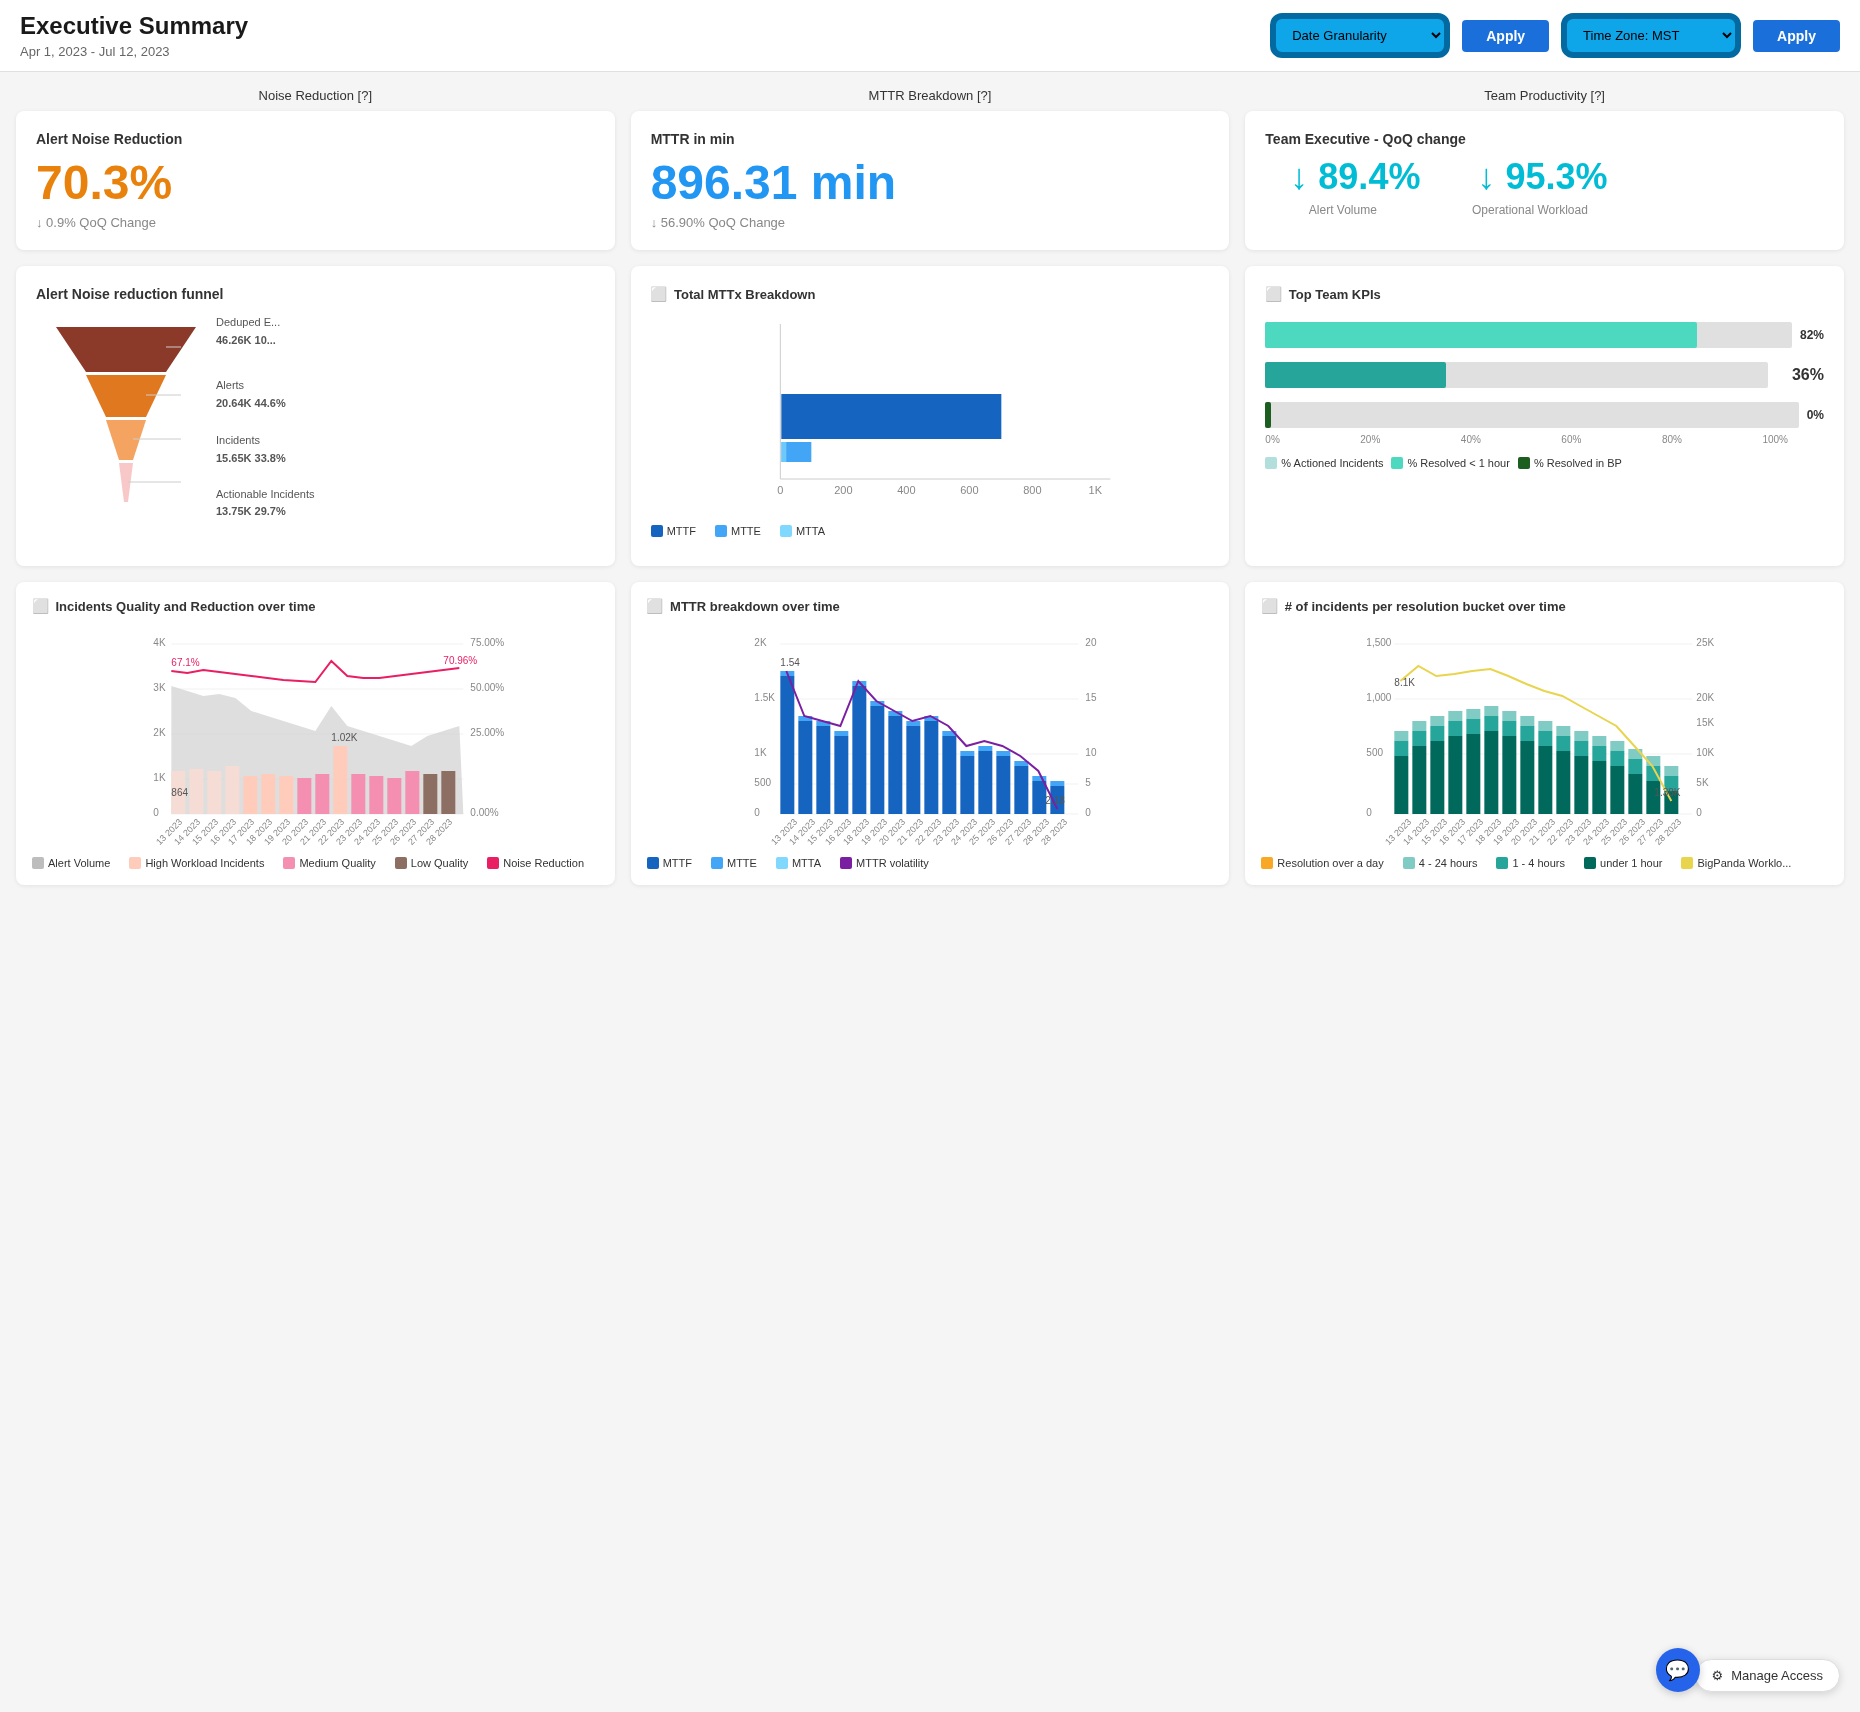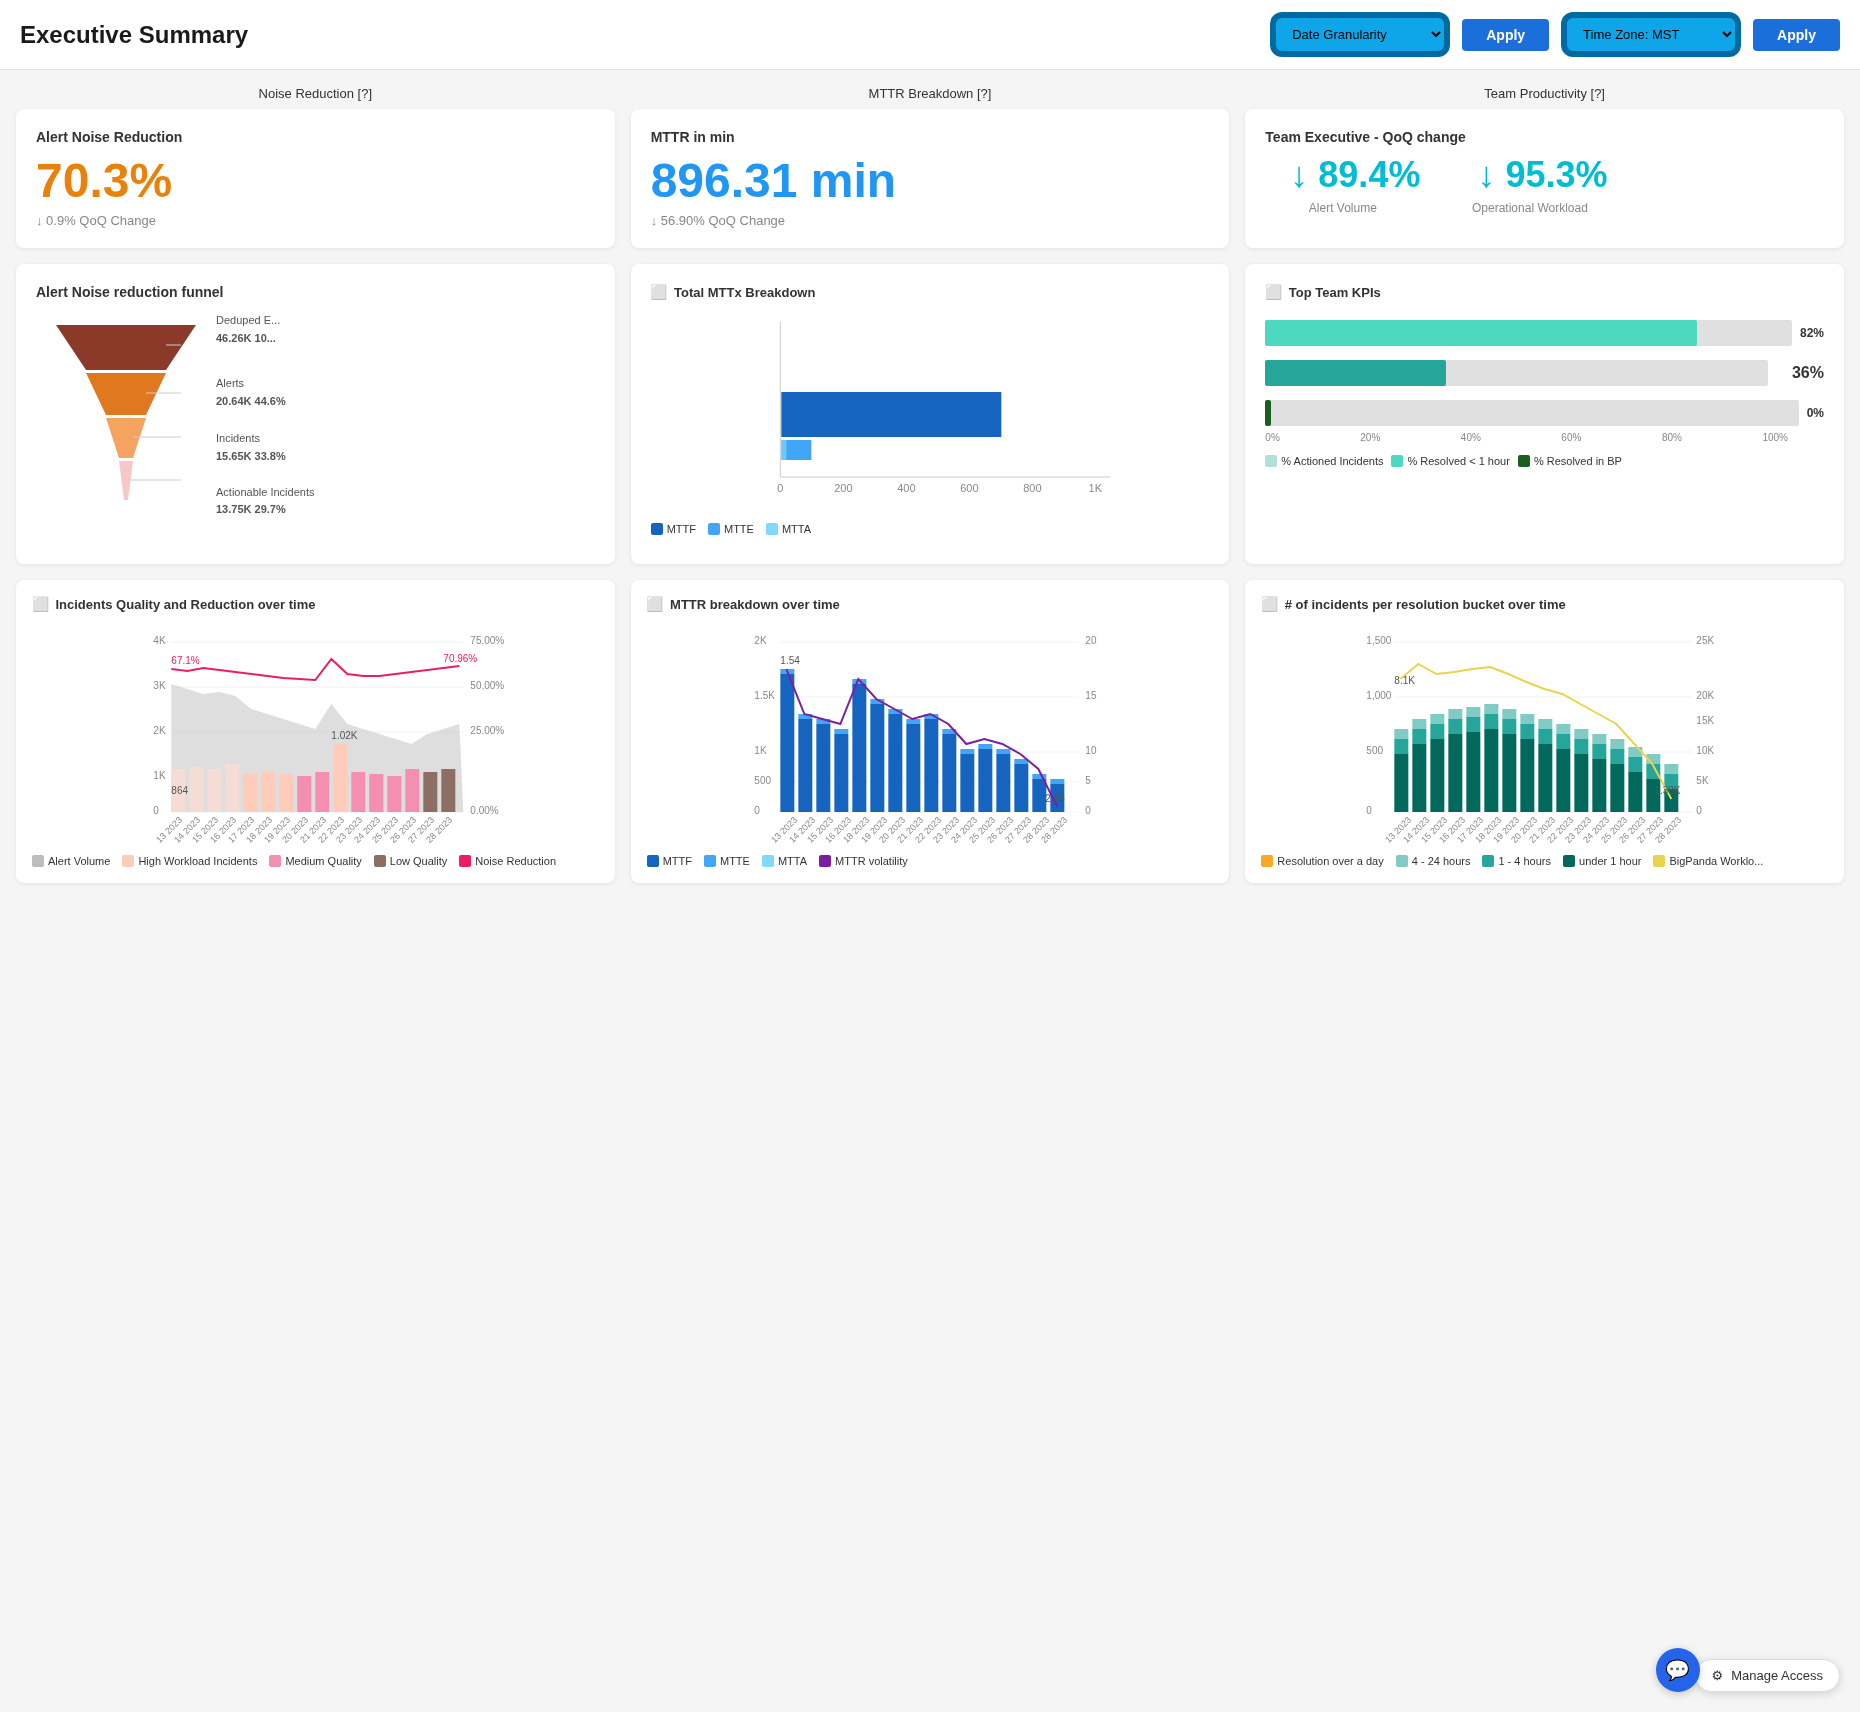--- a/index.html
+++ b/index.html
@@ -31,21 +31,21 @@
     .metric-change { font-size: 13px; color: #888; }
     
     .dual-metric { display: flex; gap: 32px; }
     .dual-metric-item { text-align: center; }
     .dual-metric-item .metric-value { font-size: 42px; }
     .dual-metric-item .label { font-size: 12px; color: #888; margin-top: 4px; }
     
     .funnel-card { min-height: 300px; }
     .funnel-inner { display: flex; align-items: center; }
     
-    .chart-legend { display: flex; flex-wrap: wrap; gap: 12px; margin-top: 8px; font-size: 11px; align-items: center; }
+    .chart-legend { display: flex; flex-wrap: wrap; gap: 19px; margin-top: 8px; font-size: 11px; align-items: center; }
     .legend-item { display: flex; align-items: center; gap: 4px; }
     .legend-dot { width: 12px; height: 12px; border-radius: 2px; flex-shrink: 0; }
     
     .bottom-row { display: grid; grid-template-columns: 1fr 1fr 1fr; gap: 16px; }
     .bottom-card { background: #fff; border-radius: 8px; padding: 16px; box-shadow: 0 1px 4px rgba(0,0,0,0.08); }
     .bottom-card-title { font-size: 13px; font-weight: 700; margin-bottom: 12px; display: flex; align-items: center; gap: 6px; }
     .chart-icon { font-size: 14px; color: #666; }
     
     .kpi-legend { display: flex; flex-wrap: wrap; gap: 8px; margin-top: 8px; font-size: 11px; }
     
@@ -55,20 +55,21 @@
     .chat-btn { position: fixed; bottom: 20px; right: 160px; width: 44px; height: 44px; background: #2563eb; border-radius: 50%; display: flex; align-items: center; justify-content: center; color: #fff; font-size: 20px; cursor: pointer; box-shadow: 0 2px 8px rgba(0,0,0,0.2); }
     
     svg text { font-family: -apple-system, BlinkMacSystemFont, 'Segoe UI', sans-serif; }
   </style>
 </head>
 <body>
 
 <div class="header">
   <div class="header-title-area">
     <div class="page-title">Executive Summary</div>
+    <div class="date-range">Apr 1, 2023 - Jul 12, 2023</div>
   </div>
   <div class="header-controls">
     <select>
       <option>Date Granularity</option>
       <option>Daily</option>
       <option>Weekly</option>
     </select>
     <button class="apply-btn">Apply</button>
     <select>
       <option>Time Zone: MST</option>

